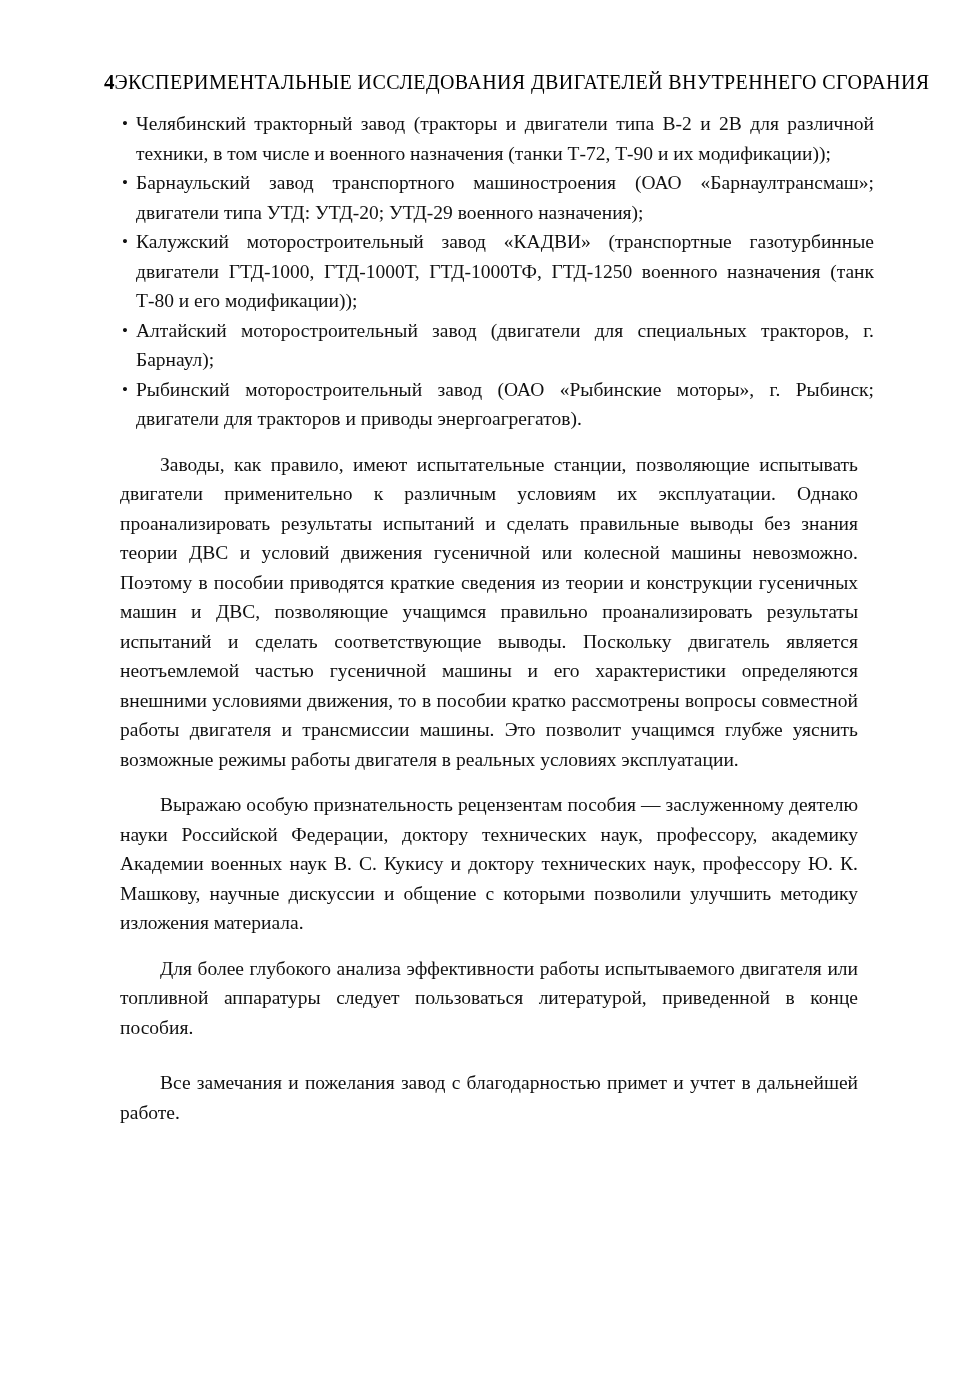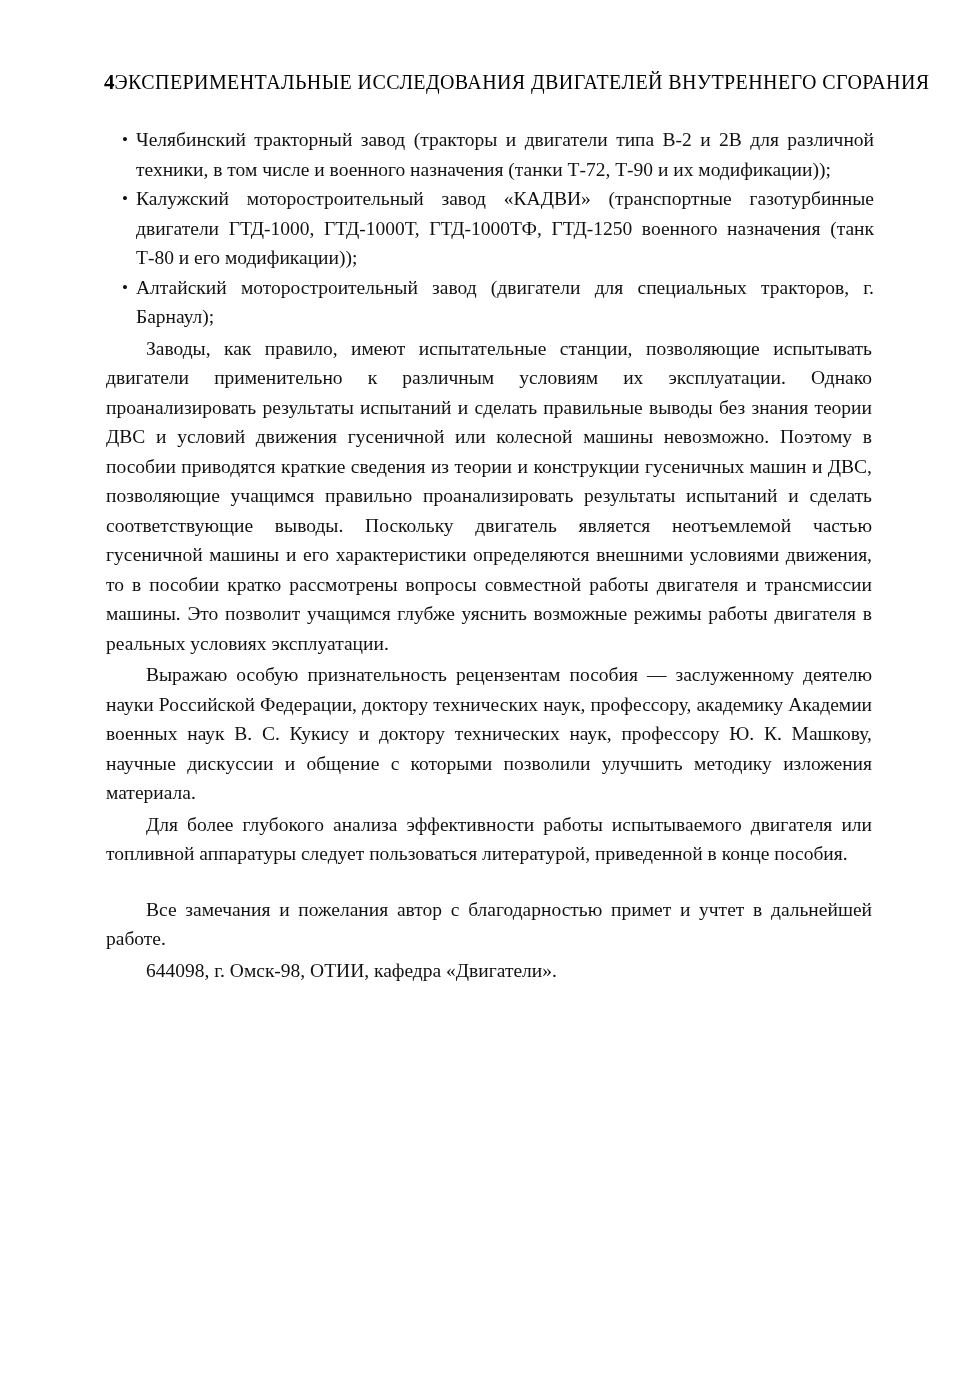--- a/index.html
+++ b/index.html
@@ -37,21 +37,21 @@
     font-family: "Liberation Serif", serif;
     font-size: 20px;
     letter-spacing: 0.4px;
     color: #000;
     padding-right: 18px;
     white-space: nowrap;
     text-transform: uppercase;
   }
   .content {
     position: absolute;
-    top: 125px;
+    top: 109px;
     left: 104px;
     width: 770px;
   }
   ul.bullets {
     list-style: none;
     margin: 0;
     padding: 0;
   }
   ul.bullets li {
     position: relative;
@@ -69,21 +69,21 @@
     left: 18px;
     top: 0;
     font-size: 17px;
     line-height: 29.5px;
   }
   p.para {
     font-size: 19.5px;
     line-height: 29.5px;
     text-align: justify;
     text-justify: inter-word;
-    margin: 2px;
+    margin: 16px;
     text-indent: 40px;
     color: #111;
     hyphens: manual;
   }
   p.spaced {
     margin-top: 26px;
   }
   .last-line {
     text-align: left;
   }
@@ -95,25 +95,26 @@
 
   <div class="header">
     <div class="page-number">4</div>
     <div class="running-title">ЭКСПЕРИМЕНТАЛЬНЫЕ ИССЛЕДОВАНИЯ ДВИГАТЕЛЕЙ ВНУТРЕННЕГО СГОРАНИЯ</div>
   </div>
 
   <div class="content">
 
     <ul class="bullets">
       <li>Челябинский тракторный завод (тракторы и двигатели типа В-2 и 2В для различной техники, в том числе и военного назначения (танки Т-72, Т-90 и их модификации));</li>
+      <li>Барнаульский завод транспортного машиностроения (ОАО «Барнаултрансмаш»; двигатели типа УТД: УТД-20; УТД-29 военного назначения);</li>
       <li>Калужский моторостроительный завод «КАДВИ» (транспортные газотурбинные двигатели ГТД-1000, ГТД-1000Т, ГТД-1000ТФ, ГТД-1250 военного назначения (танк Т-80 и его модификации));</li>
       <li>Алтайский моторостроительный завод (двигатели для специальных тракторов, г. Барнаул);</li>
+      <li>Рыбинский моторостроительный завод (ОАО «Рыбинские моторы», г. Рыбинск; двигатели для тракторов и приводы энергоагрегатов).</li>
     </ul>
 
     <p class="para">Заводы, как правило, имеют испытательные станции, позволяющие испытывать двигатели применительно к различным условиям их эксплуатации. Однако проанализировать результаты испытаний и сделать правильные выводы без знания теории ДВС и условий движения гусеничной или колесной машины невозможно. Поэтому в пособии приводятся краткие сведения из теории и конструкции гусеничных машин и ДВС, позволяющие учащимся правильно проанализировать результаты испытаний и сделать соответствующие выводы. Поскольку двигатель является неотъемлемой частью гусеничной машины и его характеристики определяются внешними условиями движения, то в пособии кратко рассмотрены вопросы совместной работы двигателя и трансмиссии машины. Это позволит учащимся глубже уяснить возможные режимы работы двигателя в реальных условиях эксплуатации.</p>
     <p class="para">Выражаю особую признательность рецензентам пособия — заслуженному деятелю науки Российской Федерации, доктору технических наук, профессору, академику Академии военных наук В. С. Кукису и доктору технических наук, профессору Ю. К. Машкову, научные дискуссии и общение с которыми позволили улучшить методику изложения материала.</p>
     <p class="para">Для более глубокого анализа эффективности работы испытываемого двигателя или топливной аппаратуры следует пользоваться литературой, приведенной в конце пособия.</p>
-    <p class="para spaced">Все замечания и пожелания автор с благодарностью примет и учтет в дальнейшей работе.</p>
-    <p class="para last-line">644098, г. Омск-98, ОТИИ, кафедра «Двигатели».</p>
+    <p class="para spaced">Все замечания и пожелания завод с благодарностью примет и учтет в дальнейшей работе.</p>
 
   </div>
 
 </div>
 
 </body></html>

